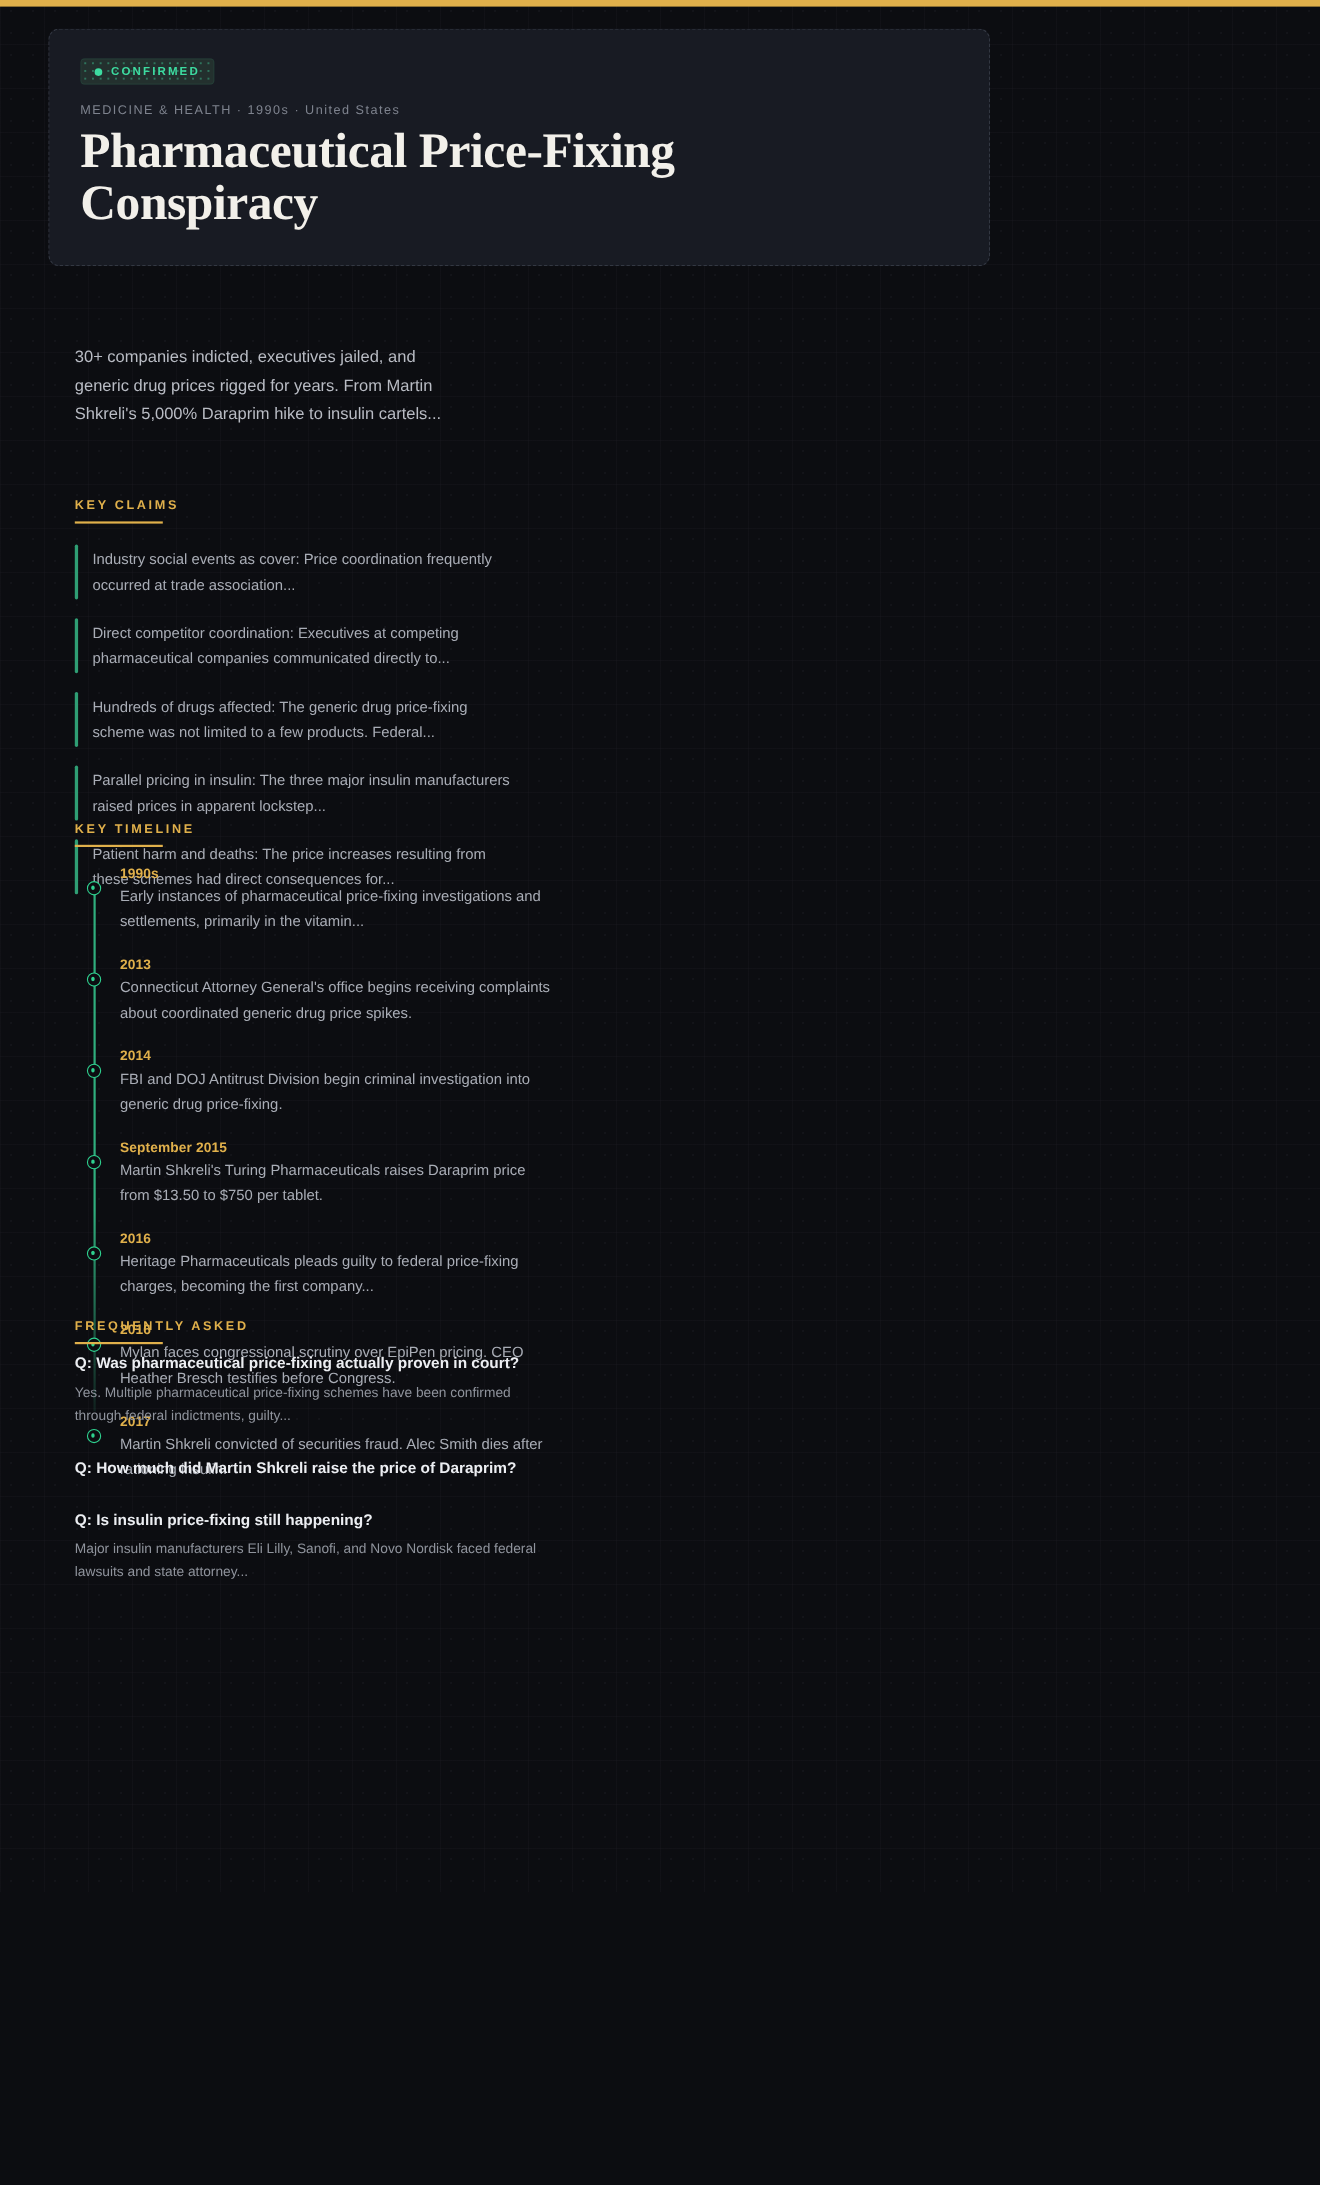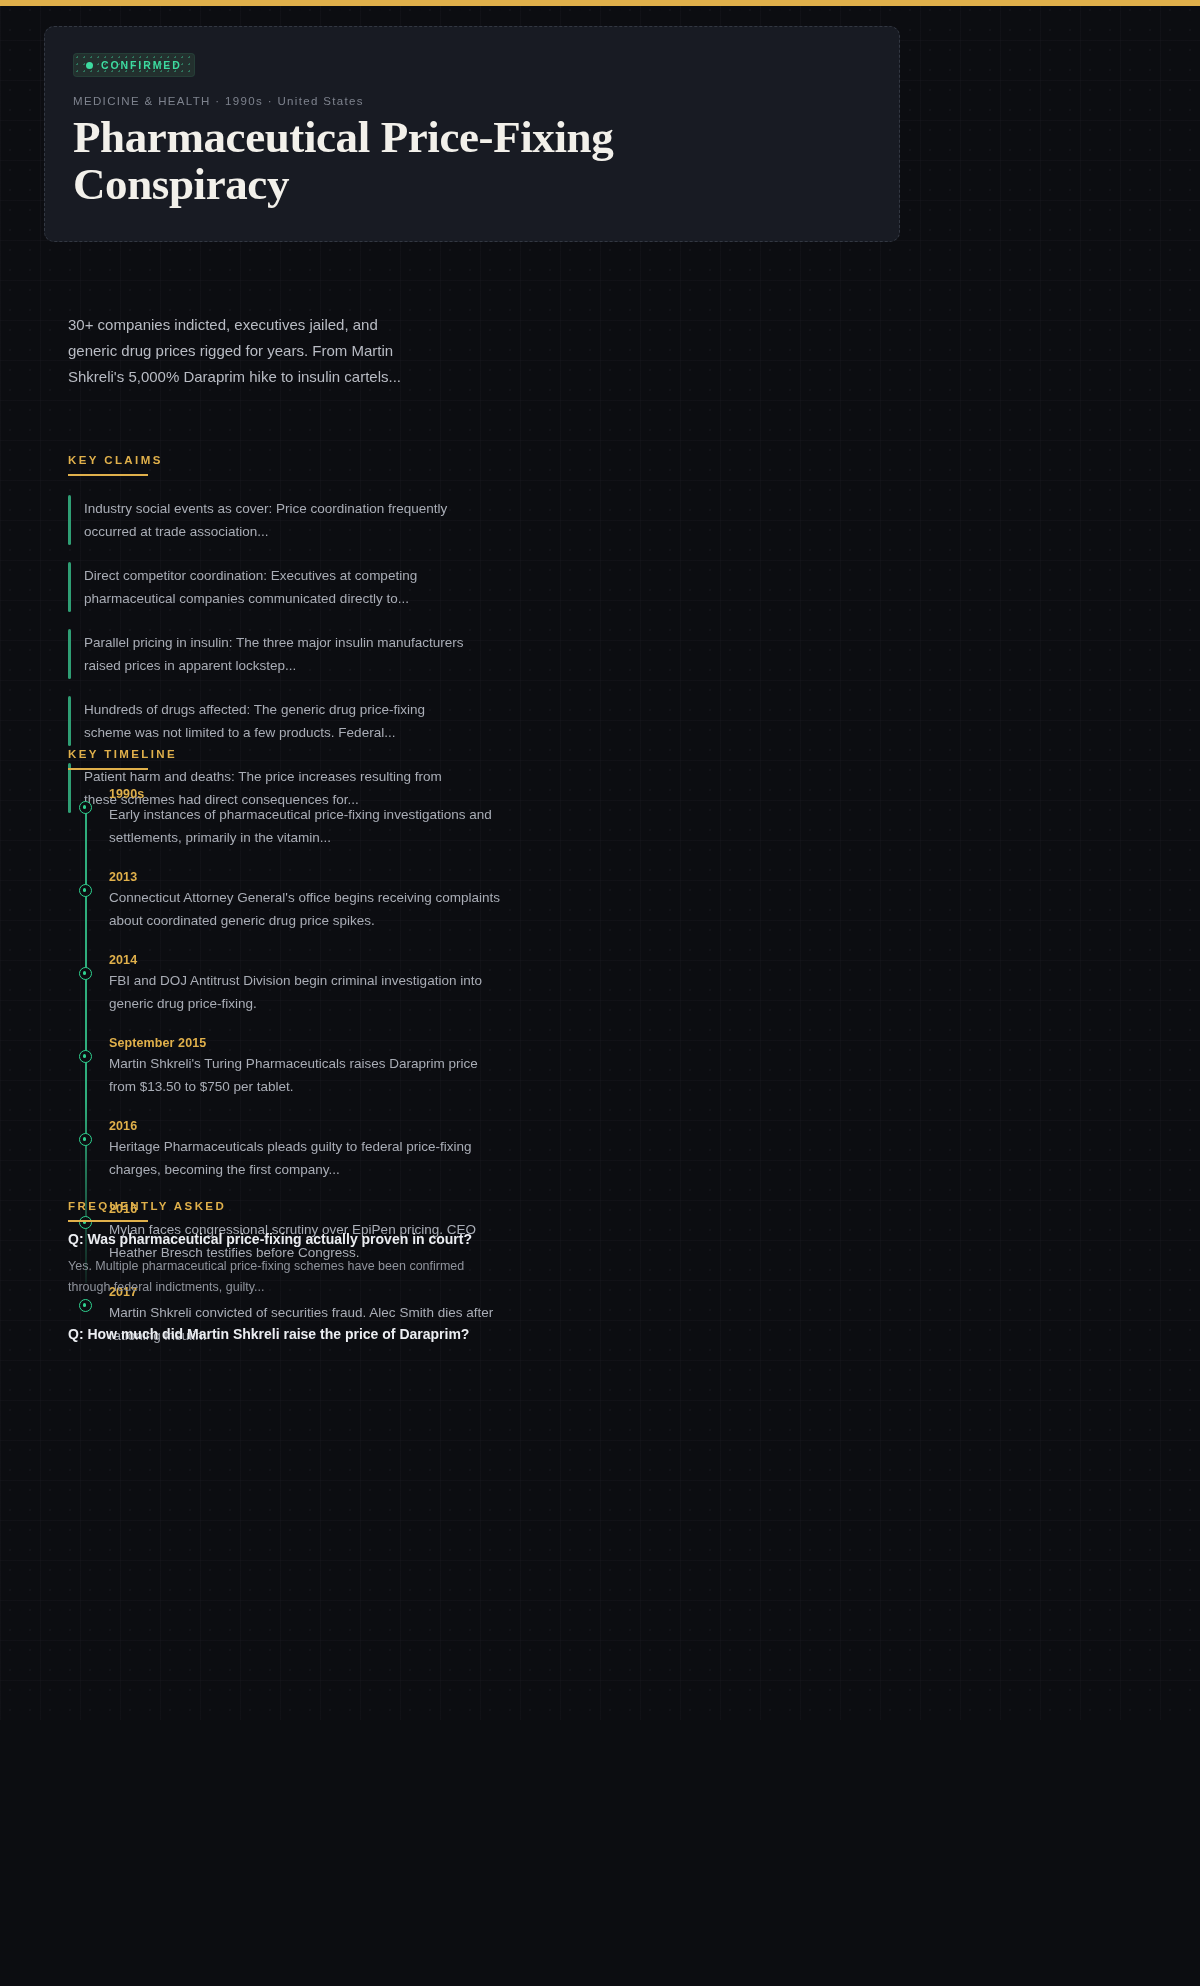--- a/index.html
+++ b/index.html
@@ -276,22 +276,22 @@
   <p class="summary">30+ companies indicted, executives jailed, and generic drug prices rigged for years. From Martin Shkreli's 5,000% Daraprim hike to insulin cartels...</p>
 
   <div class="section-head" id="head-claims">
     <div class="sh-text">KEY CLAIMS</div>
     <div class="sh-rule"></div>
   </div>
 
   <div class="claims">
     <div class="claim">Industry social events as cover: Price coordination frequently occurred at trade association...</div>
     <div class="claim">Direct competitor coordination: Executives at competing pharmaceutical companies communicated directly to...</div>
+    <div class="claim">Hundreds of drugs affected: The generic drug price-fixing scheme was not limited to a few products. Federal...</div>
     <div class="claim">Parallel pricing in insulin: The three major insulin manufacturers raised prices in apparent lockstep...</div>
-    <div class="claim">Hundreds of drugs affected: The generic drug price-fixing scheme was not limited to a few products. Federal...</div>
     <div class="claim">Patient harm and deaths: The price increases resulting from these schemes had direct consequences for...</div>
   </div>
 
   <div class="section-head" id="head-timeline">
     <div class="sh-text">KEY TIMELINE</div>
     <div class="sh-rule"></div>
   </div>
 
   <div class="timeline">
     <div class="tl-line"></div>
@@ -345,20 +345,24 @@
     <div class="sh-rule"></div>
   </div>
 
   <div class="faq">
     <div class="faq-item">
       <div class="faq-q">Q: Was pharmaceutical price-fixing actually proven in court?</div>
       <div class="faq-a">Yes. Multiple pharmaceutical price-fixing schemes have been confirmed through federal indictments, guilty...</div>
     </div>
     <div class="faq-item">
       <div class="faq-q">Q: How much did Martin Shkreli raise the price of Daraprim?</div>
+    </div>
+    <div class="faq-item">
+      <div class="faq-q">Q: Is insulin price-fixing still happening?</div>
+      <div class="faq-a">Major insulin manufacturers Eli Lilly, Sanofi, and Novo Nordisk faced federal lawsuits and state attorney...</div>
     </div>
   </div>
 
   <div class="footer">
     <div class="footer-brand">
       <svg class="eye-icon" width="22" height="16" viewBox="0 0 22 16">
         <ellipse cx="11" cy="8" rx="9.2" ry="6" fill="none" stroke="#e0b04b" stroke-width="1.4"></ellipse>
         <circle cx="11" cy="8" r="2.2" fill="#e0b04b"></circle>
       </svg>
       <span class="brand-text"><span>CONSPIRACYTHEORY</span><span class="brand-tld">.NET</span></span>

